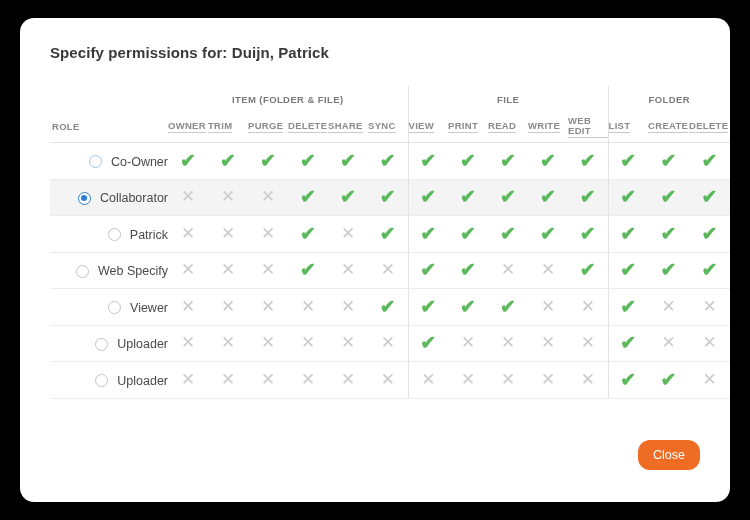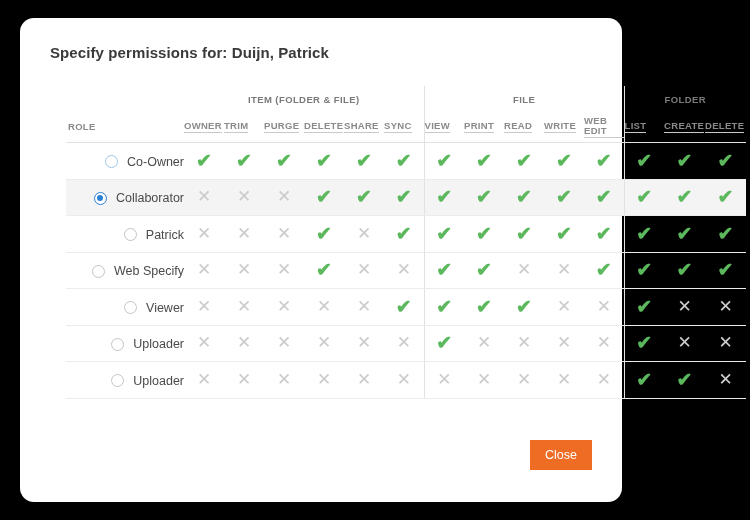--- a/index.html
+++ b/index.html
@@ -8,21 +8,21 @@
     width: 750px;
     height: 520px;
     background: #000000;
     font-family: "Liberation Sans", sans-serif;
     overflow: hidden;
   }
   #dialog {
     position: absolute;
     left: 20px;
     top: 18px;
-    width: 602px;
+    width: 710px;
     height: 484px;
     background: #ffffff;
     border-radius: 14px;
     box-sizing: border-box;
   }
   #title {
     position: absolute;
     left: 30px;
     top: 26px;
     font-size: 15px;
@@ -30,21 +30,20 @@
     color: #3a3a3a;
     letter-spacing: 0.1px;
   }
   table.perm {
     position: absolute;
     left: 30px;
     top: 68px;
     width: 660px;
     border-collapse: collapse;
     table-layout: fixed;
-    margin-left: 16px;
   }
   table.perm td, table.perm th {
     padding: 0;
     margin: 0;
   }
   
   .grouprow th {
     height: 26px;
     font-size: 9.5px;
     font-weight: bold;
@@ -141,21 +140,21 @@
   .yes { color: #5cb85c; }
   .no  { color: #cccccc; font-size: 17px; font-weight: normal; }
   #closebtn {
     position: absolute;
     right: 30px;
     bottom: 32px;
     width: 62px;
     height: 30px;
     background: #ef6c24;
     border: none;
-    border-radius: 0;
+    border-radius: 12px;
     color: #ffffff;
     font-size: 12.5px;
     font-family: "Liberation Sans", sans-serif;
     cursor: pointer;
   }
 </style>
 </head>
 <body>
 
 <div id="dialog">

